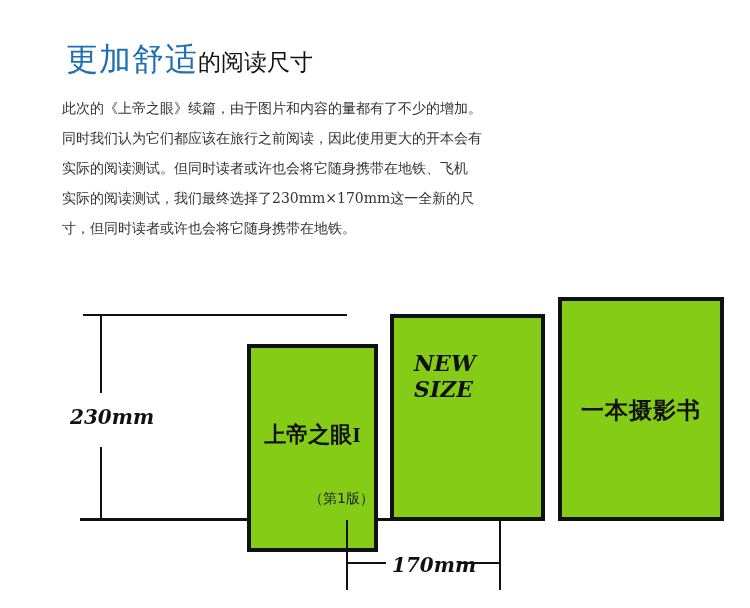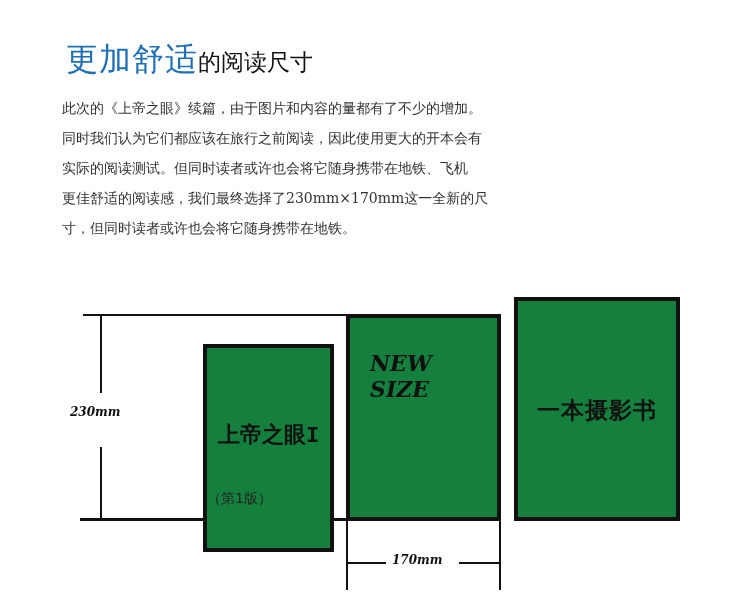--- a/index.html
+++ b/index.html
@@ -11,50 +11,50 @@
     }
     .title .accent { color: #1f6fb5; font-size: 32px; letter-spacing: 1px; }
     .title .rest { color: #111111; font-size: 23px; }
     .para {
       left: 62px; top: 93px; width: 660px;
       font-family: "DejaVu Serif", serif;
       font-size: 14px; line-height: 30px; color: #333333;
     }
     .para div { white-space: nowrap; }
     .line { background: #111111; }
-    .box { border: 4px solid #111111; box-sizing: border-box; background: #15803d; }
+    .box { border: 4px solid #111111; box-sizing: border-box; background: #84cc16; margin-left: 44px; }
     .lbl-italic {
       font-family: "DejaVu Serif", serif; font-style: italic; font-weight: bold;
-      color: #111; font-size: 12px; white-space: nowrap;
+      color: #111; font-size: 20px; white-space: nowrap;
     }
     .book-title {
-      font-family: Liberation Mono, monospace; font-weight: bold; color: #111;
+      font-family: Liberation Serif, serif; font-weight: bold; color: #111;
       font-size: 22px; white-space: nowrap; text-align: center;
     }
     .edition {
       font-family: "DejaVu Sans", sans-serif; color: #222; font-size: 14px;
-      white-space: nowrap; text-align: left;
+      white-space: nowrap; text-align: right;
     }
     .newsize {
       font-family: "DejaVu Serif", serif; font-style: italic; font-weight: bold;
       color: #111; font-size: 22px; line-height: 26px;
     }
   </style>
 </head>
 <body>
 
 <div class="abs title">
   <span class="accent">更加舒适</span><span class="rest">的阅读尺寸</span>
 </div>
 
 <div class="abs para">
   <div>此次的《上帝之眼》续篇，由于图片和内容的量都有了不少的增加。</div>
   <div>同时我们认为它们都应该在旅行之前阅读，因此使用更大的开本会有</div>
   <div>实际的阅读测试。但同时读者或许也会将它随身携带在地铁、飞机</div>
-  <div>更佳舒适的阅读感，我们最终选择了230mm×170mm这一全新的尺</div>
+  <div>实际的阅读测试，我们最终选择了230mm×170mm这一全新的尺</div>
   <div>寸，但同时读者或许也会将它随身携带在地铁。</div>
 </div>
 
 <div>
 
   <div class="abs line" style="left:83px; top:314px; width:264px; height:2px;"></div>
 
   <div class="abs line" style="left:80px; top:518px; width:420px; height:3px;"></div>
 
   <div class="abs line" style="left:100px; top:315px; width:2px; height:78px;"></div>

